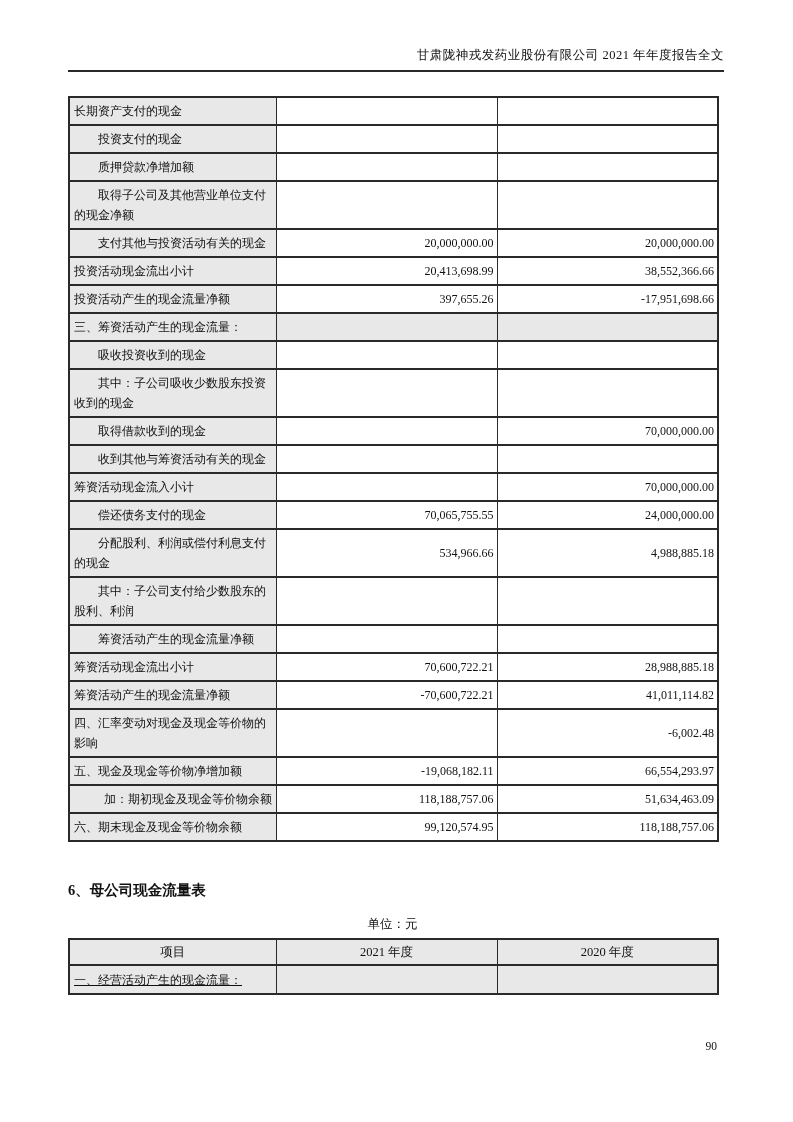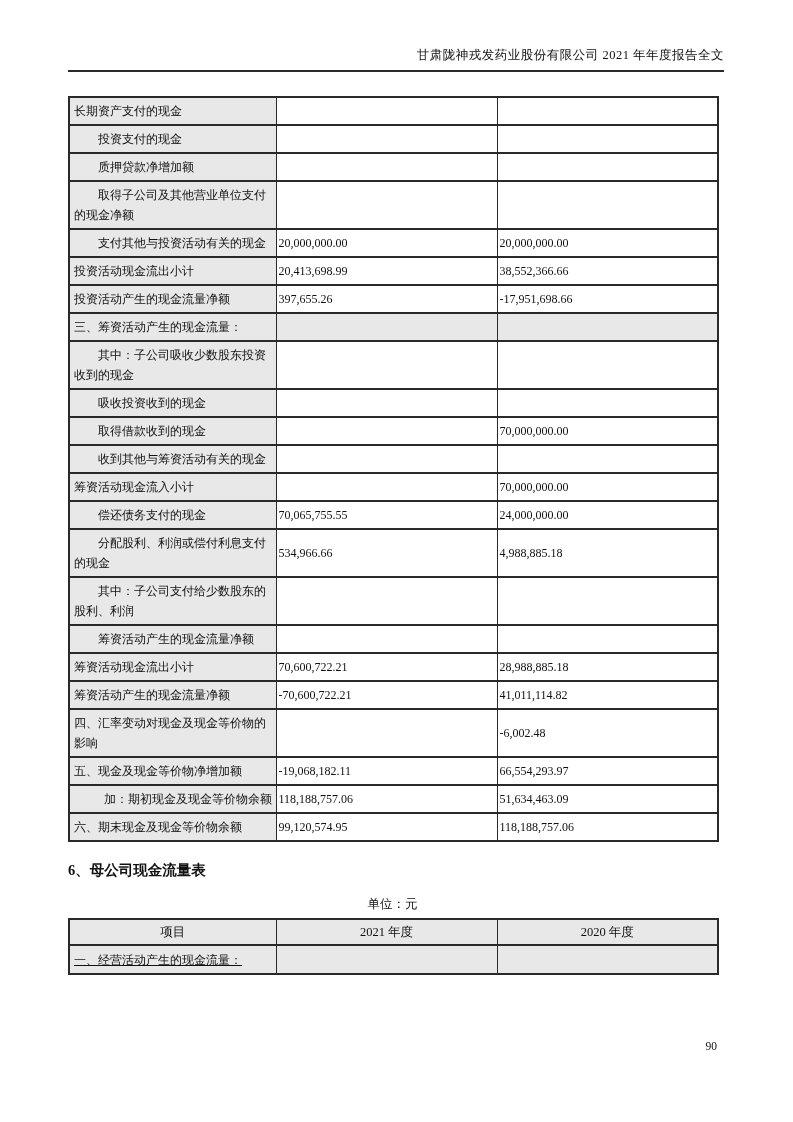--- a/index.html
+++ b/index.html
@@ -24,35 +24,35 @@
     border-top:2px solid var(--border); border-bottom:2px solid var(--border);
     font-size:12px; line-height:20px; vertical-align:middle;
     overflow:hidden;
   }
   table.fin { border:2px solid var(--border); }
   td.label {
     background:var(--shade); width:207px;
     padding:3px 2px 3px 4px; text-align:left; word-break:break-all;
   }
   td.val {
-    width:221px; background:#ffffff; text-align:left;
+    width:221px; background:#ffffff; text-align:right;
     padding:3px 3px 3px 2px; font-size:12.5px;
   }
   tr.section td { background:var(--shade); }
   #t1 td { height:26px; }
   #t2 td { height:29px;text-decoration:underline; }
   #t2 th {
     background:var(--shade); font-weight:normal; text-align:center;
     height:26px; font-size:12.5px; padding:2px;
   }
   .ind-0 { text-indent:0; }
   .ind-2 { text-indent:24px; }
   .ind-3 { text-indent:30px; }
   .section-heading {
-    margin-top:18px; font-size:14.5px; font-weight:bold; line-height:20px;
+    margin-top:38px; font-size:14.5px; font-weight:bold; line-height:20px;
   }
   .unit-label {
     width:649px; text-align:center; font-size:12.5px; margin-top:16px;
     margin-bottom:6px; line-height:16px;
   }
   .page-number {
     position:absolute; left:68px; top:1040px; width:649px;
     text-align:right; font-size:11.5px;
   }
 </style>
@@ -99,26 +99,26 @@
           <td class="label ind-0">投资活动产生的现金流量净额</td>
           <td class="val">397,655.26</td>
           <td class="val">-17,951,698.66</td>
         </tr>
         <tr class="section">
           <td class="label ind-0">三、筹资活动产生的现金流量：</td>
           <td class="val"></td>
           <td class="val"></td>
         </tr>
         <tr>
+          <td class="label ind-2">吸收投资收到的现金</td>
+          <td class="val"></td>
+          <td class="val"></td>
+        </tr>
+        <tr>
           <td class="label ind-2">其中：子公司吸收少数股东投资收到的现金</td>
-          <td class="val"></td>
-          <td class="val"></td>
-        </tr>
-        <tr>
-          <td class="label ind-2">吸收投资收到的现金</td>
           <td class="val"></td>
           <td class="val"></td>
         </tr>
         <tr>
           <td class="label ind-2">取得借款收到的现金</td>
           <td class="val"></td>
           <td class="val">70,000,000.00</td>
         </tr>
         <tr>
           <td class="label ind-2">收到其他与筹资活动有关的现金</td>

